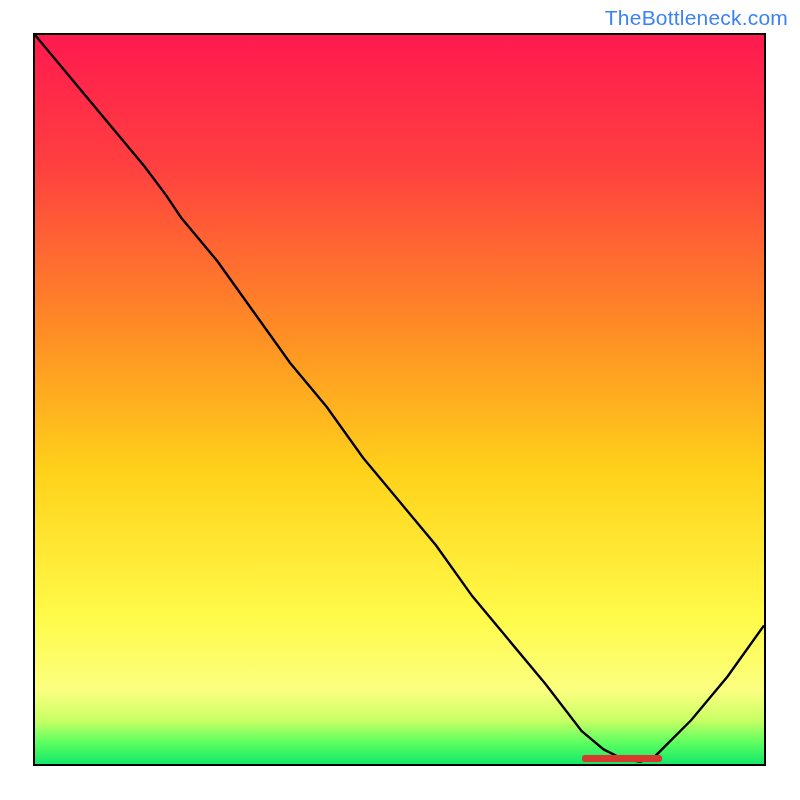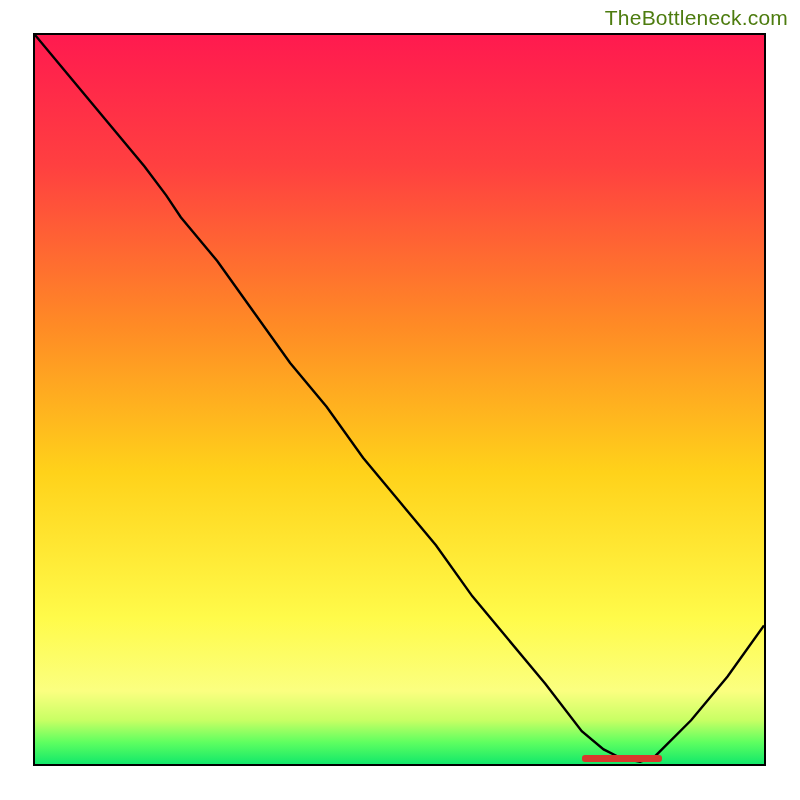--- a/index.html
+++ b/index.html
@@ -15,21 +15,21 @@
     position: relative;
     width: 800px;
     height: 800px;
     box-sizing: border-box;
   }
   .watermark {
     position: absolute;
     top: 6px;
     right: 12px;
     font-size: 21px;
-    color: #4d7c0f;
+    color: #3b82f6;
     font-weight: 500;
     letter-spacing: 0.2px;
   }
   .plot-area {
     position: absolute;
     left: 33px;
     top: 33px;
     width: 733px;
     height: 733px;
     border: 2px solid #000000;

